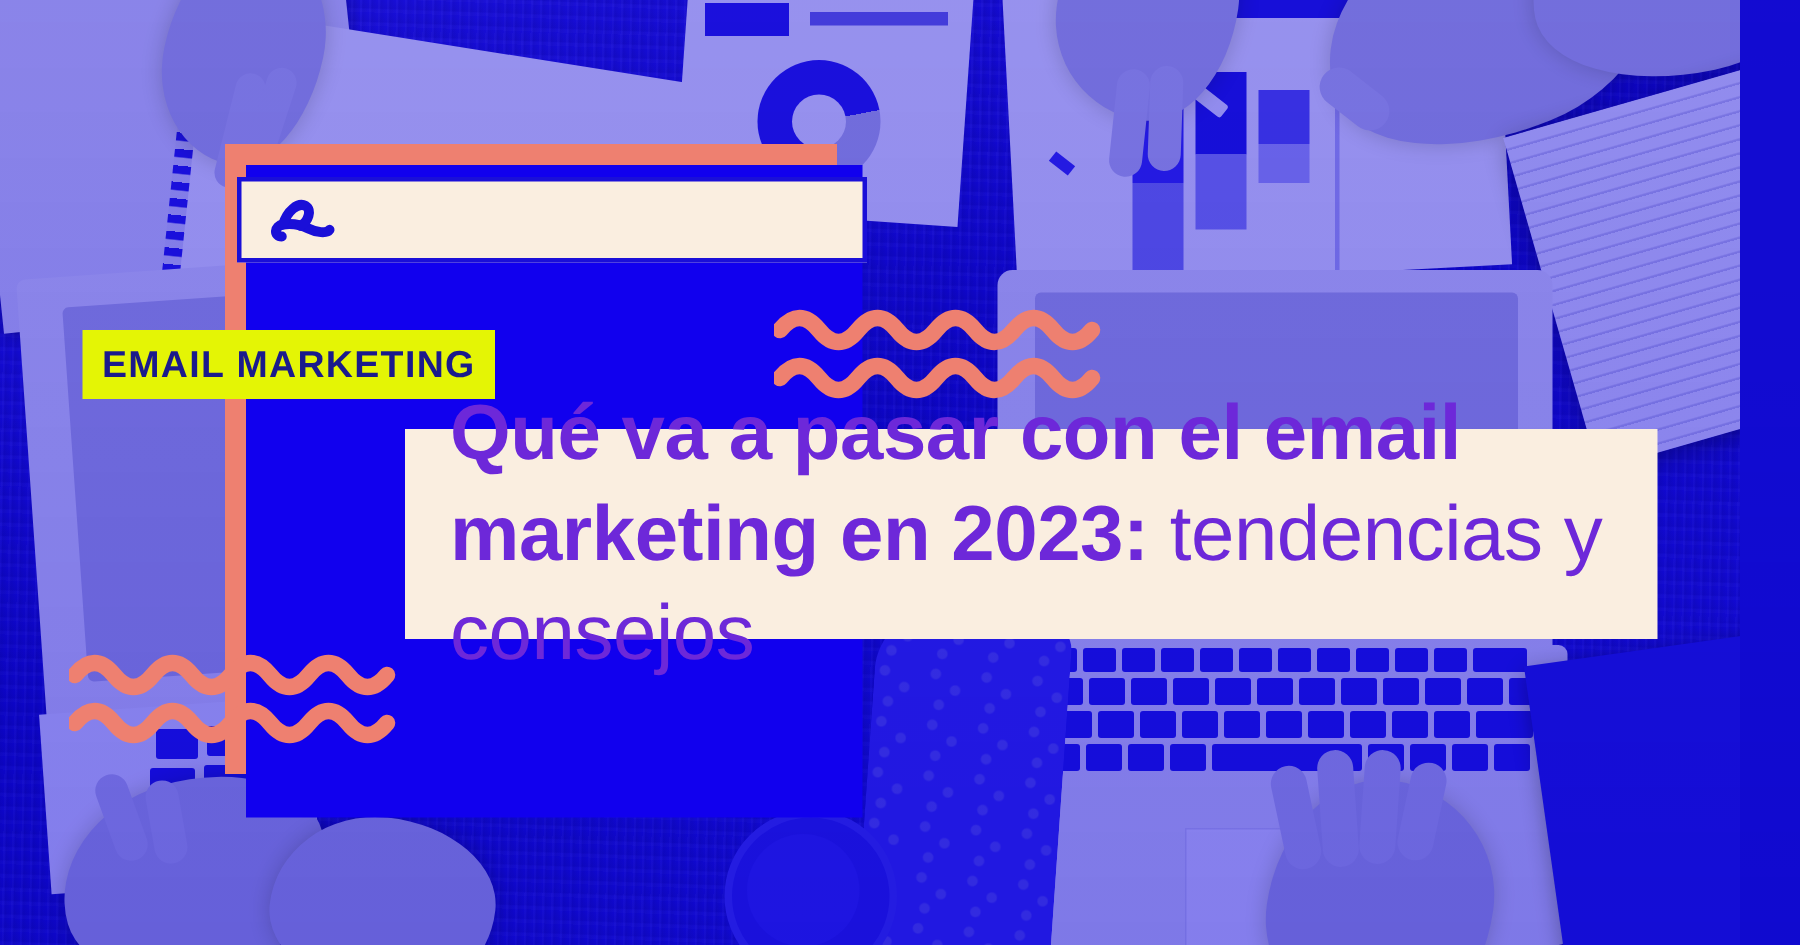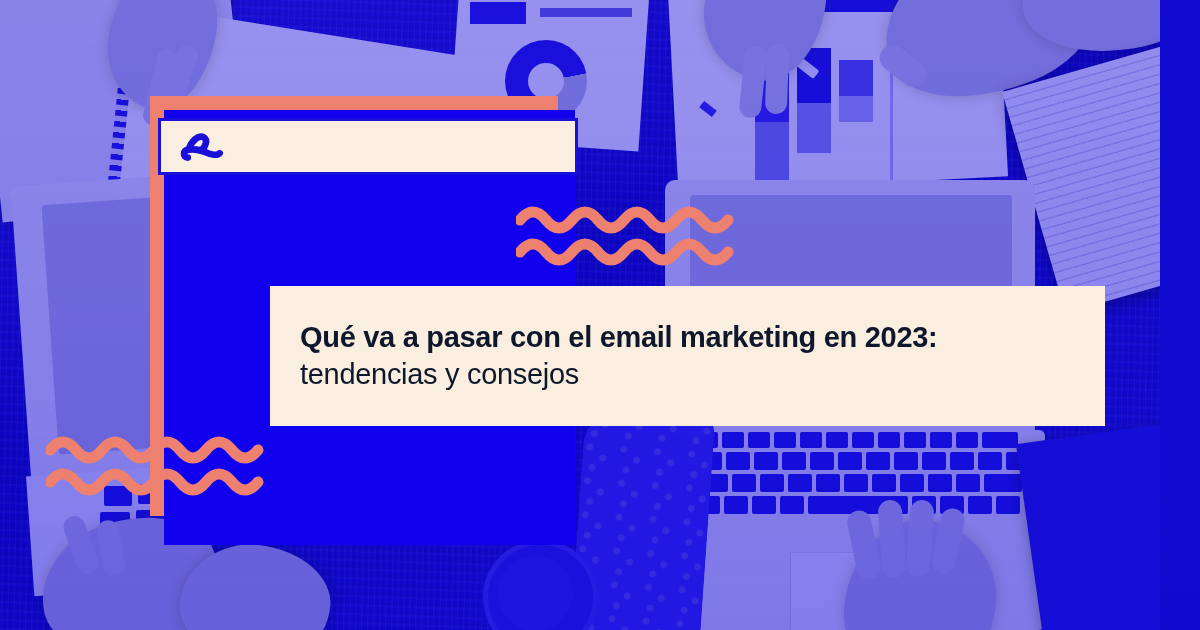--- a/index.html
+++ b/index.html
@@ -151,22 +151,22 @@
     left: 270px;
     top: 286px;
     width: 835px;
     height: 140px;
     background: #faeee0;
     display: flex;
     align-items: center;
   }
   .title-text {
     padding: 0 30px;
-    color: #0f172a;
-    font-size: 29px;
+    color: #6d28d9;
+    font-size: 52px;
     line-height: 1.28;
     font-family: "Liberation Sans", sans-serif;
     font-weight: 400;
     letter-spacing: -0.3px;
   }
   .title-text b { font-weight: 700; }
 </style>
 </head>
 <body>
 
@@ -324,20 +324,23 @@
   <svg class="squiggle" style="left:516px;top:200px;" width="220" height="70" viewBox="0 0 220 70">
     <path d="M4 20 q 13 -16 26 0 t 26 0 t 26 0 t 26 0 t 26 0 t 26 0 t 26 0 t 26 0" stroke="#ee8070" stroke-width="11" fill="none" stroke-linecap="round"></path>
     <path d="M4 52 q 13 -16 26 0 t 26 0 t 26 0 t 26 0 t 26 0 t 26 0 t 26 0 t 26 0" stroke="#ee8070" stroke-width="11" fill="none" stroke-linecap="round"></path>
   </svg>
 
   <svg class="squiggle" style="left:46px;top:430px;" width="225" height="70" viewBox="0 0 225 70">
     <path d="M4 20 q 13 -16 26 0 t 26 0 t 26 0 t 26 0 t 26 0 t 26 0 t 26 0 t 26 0" stroke="#ee8070" stroke-width="11" fill="none" stroke-linecap="round"></path>
     <path d="M4 52 q 13 -16 26 0 t 26 0 t 26 0 t 26 0 t 26 0 t 26 0 t 26 0 t 26 0" stroke="#ee8070" stroke-width="11" fill="none" stroke-linecap="round"></path>
   </svg>
 
+  <div class="badge">
+    <span>EMAIL MARKETING</span>
+  </div>
 
   <div class="title-card">
     <div class="title-text">
       <b>Qué va a pasar con el email marketing en 2023:</b><span> tendencias y consejos</span>
     </div>
   </div>
 
 </div>
 
 </body></html>

